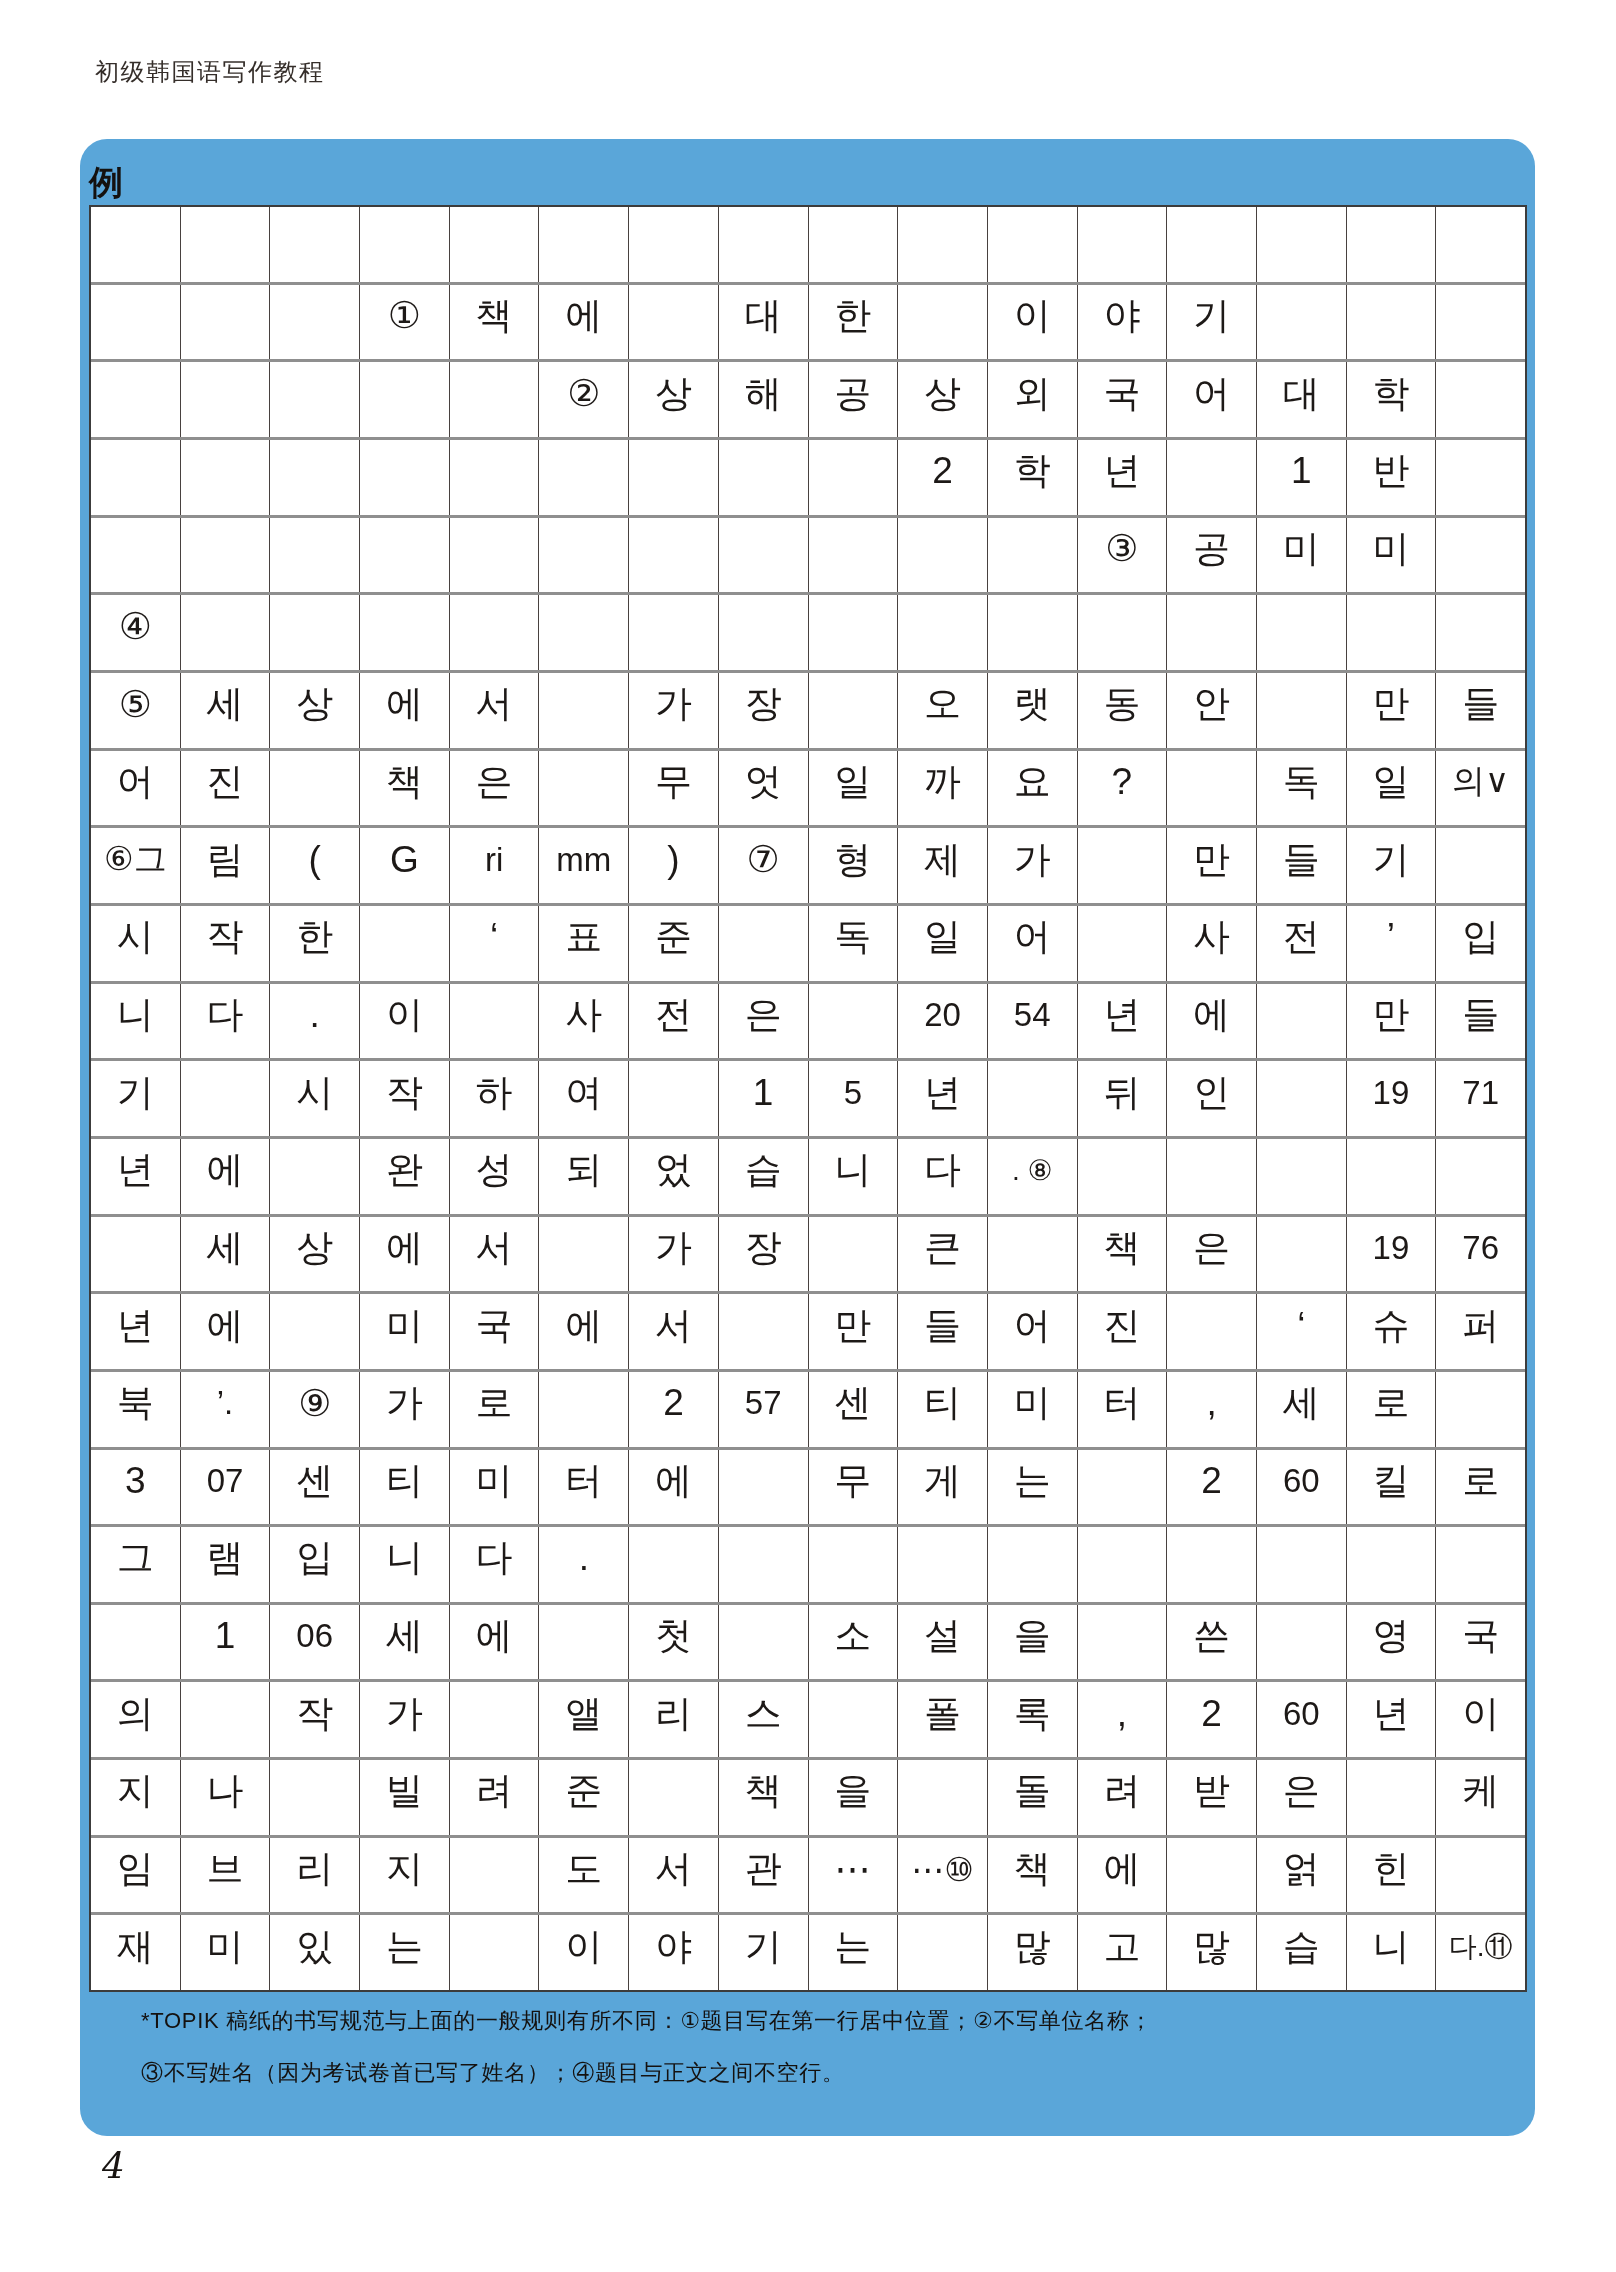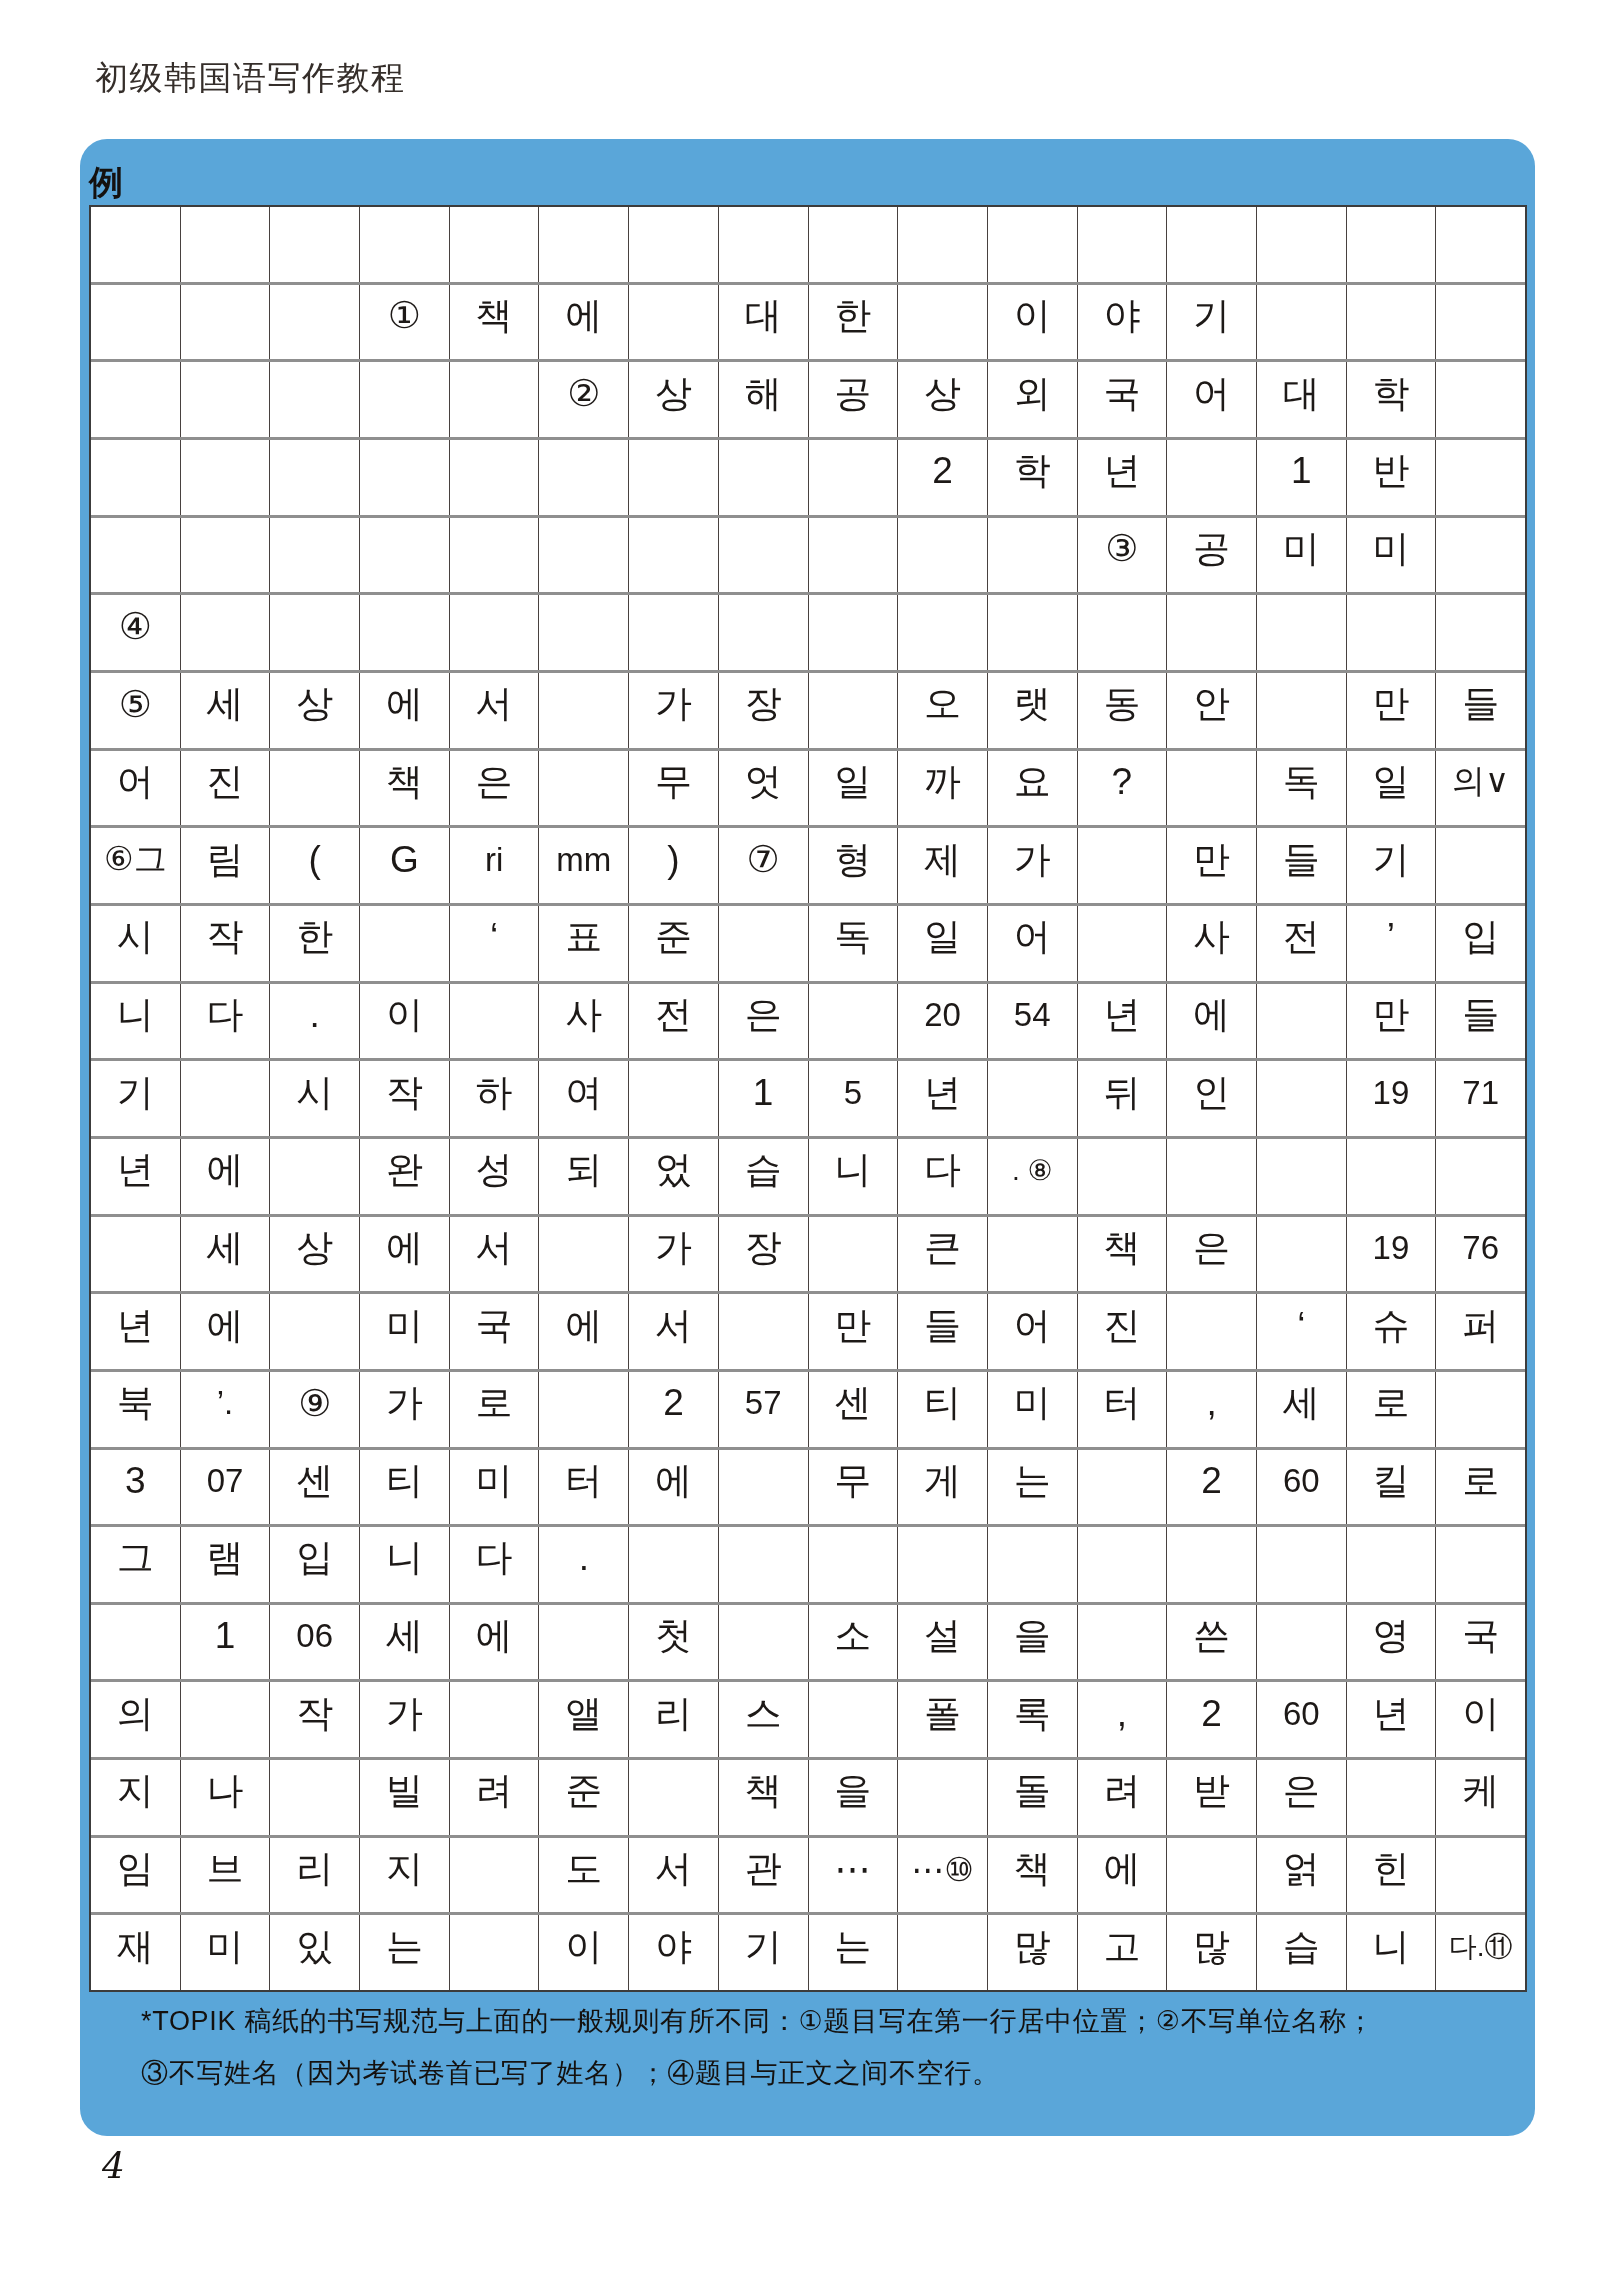--- a/index.html
+++ b/index.html
@@ -2,21 +2,21 @@
 <html style="font-size:12px"><head>
 <meta charset="utf-8">
 <style>
   html,body{margin:0;padding:0;}
   body{
     width:1617px;height:2273px;position:relative;background:#ffffff;
     font-family:"Liberation Sans","DejaVu Sans",sans-serif;color:#231f1f;
   }
   .header-title{
     position:absolute;left:95px;top:56px;
-    font-size:33px;letter-spacing:1.5px;color:#352e2a;
+    font-size:24px;letter-spacing:1.5px;color:#352e2a;
   }
   .example-box{
     position:absolute;left:80px;top:139px;width:1455px;height:1997px;
     background:#5AA6D9;border-radius:27px;
   }
   .example-label{
     position:absolute;left:9px;top:21px;
     font-size:34px;font-weight:bold;color:#14110f;
   }
   .manuscript-grid{
@@ -32,21 +32,21 @@
     flex:1 1 0;border-right:1.5px solid #48413f;box-sizing:border-box;
     display:flex;align-items:center;justify-content:center;
     padding-bottom:12px;white-space:nowrap;overflow:visible;
     font-size:37px;color:#1d1917;
   }
   .grid-cell:last-child{border-right:none;}
   .grid-cell.len2{font-size:33px;letter-spacing:0;}
   .grid-cell.len3{font-size:28px;}
   .footnote{
     position:absolute;left:61px;right:44px;
-    font-size:27px;line-height:52px;color:#14110f;letter-spacing:0.7px;
+    font-size:22px;line-height:52px;color:#14110f;letter-spacing:0.7px;
   }
   .footnote-line-1{top:1856px;}
   .footnote-line-2{top:1908px;font-family:Liberation Serif, serif;}
   .page-number{
     position:absolute;left:102px;top:2145px;
     font-family:"DejaVu Serif","Liberation Serif",serif;
     font-style:italic;font-size:36px;color:#181411;
   }
 </style>
 </head>

